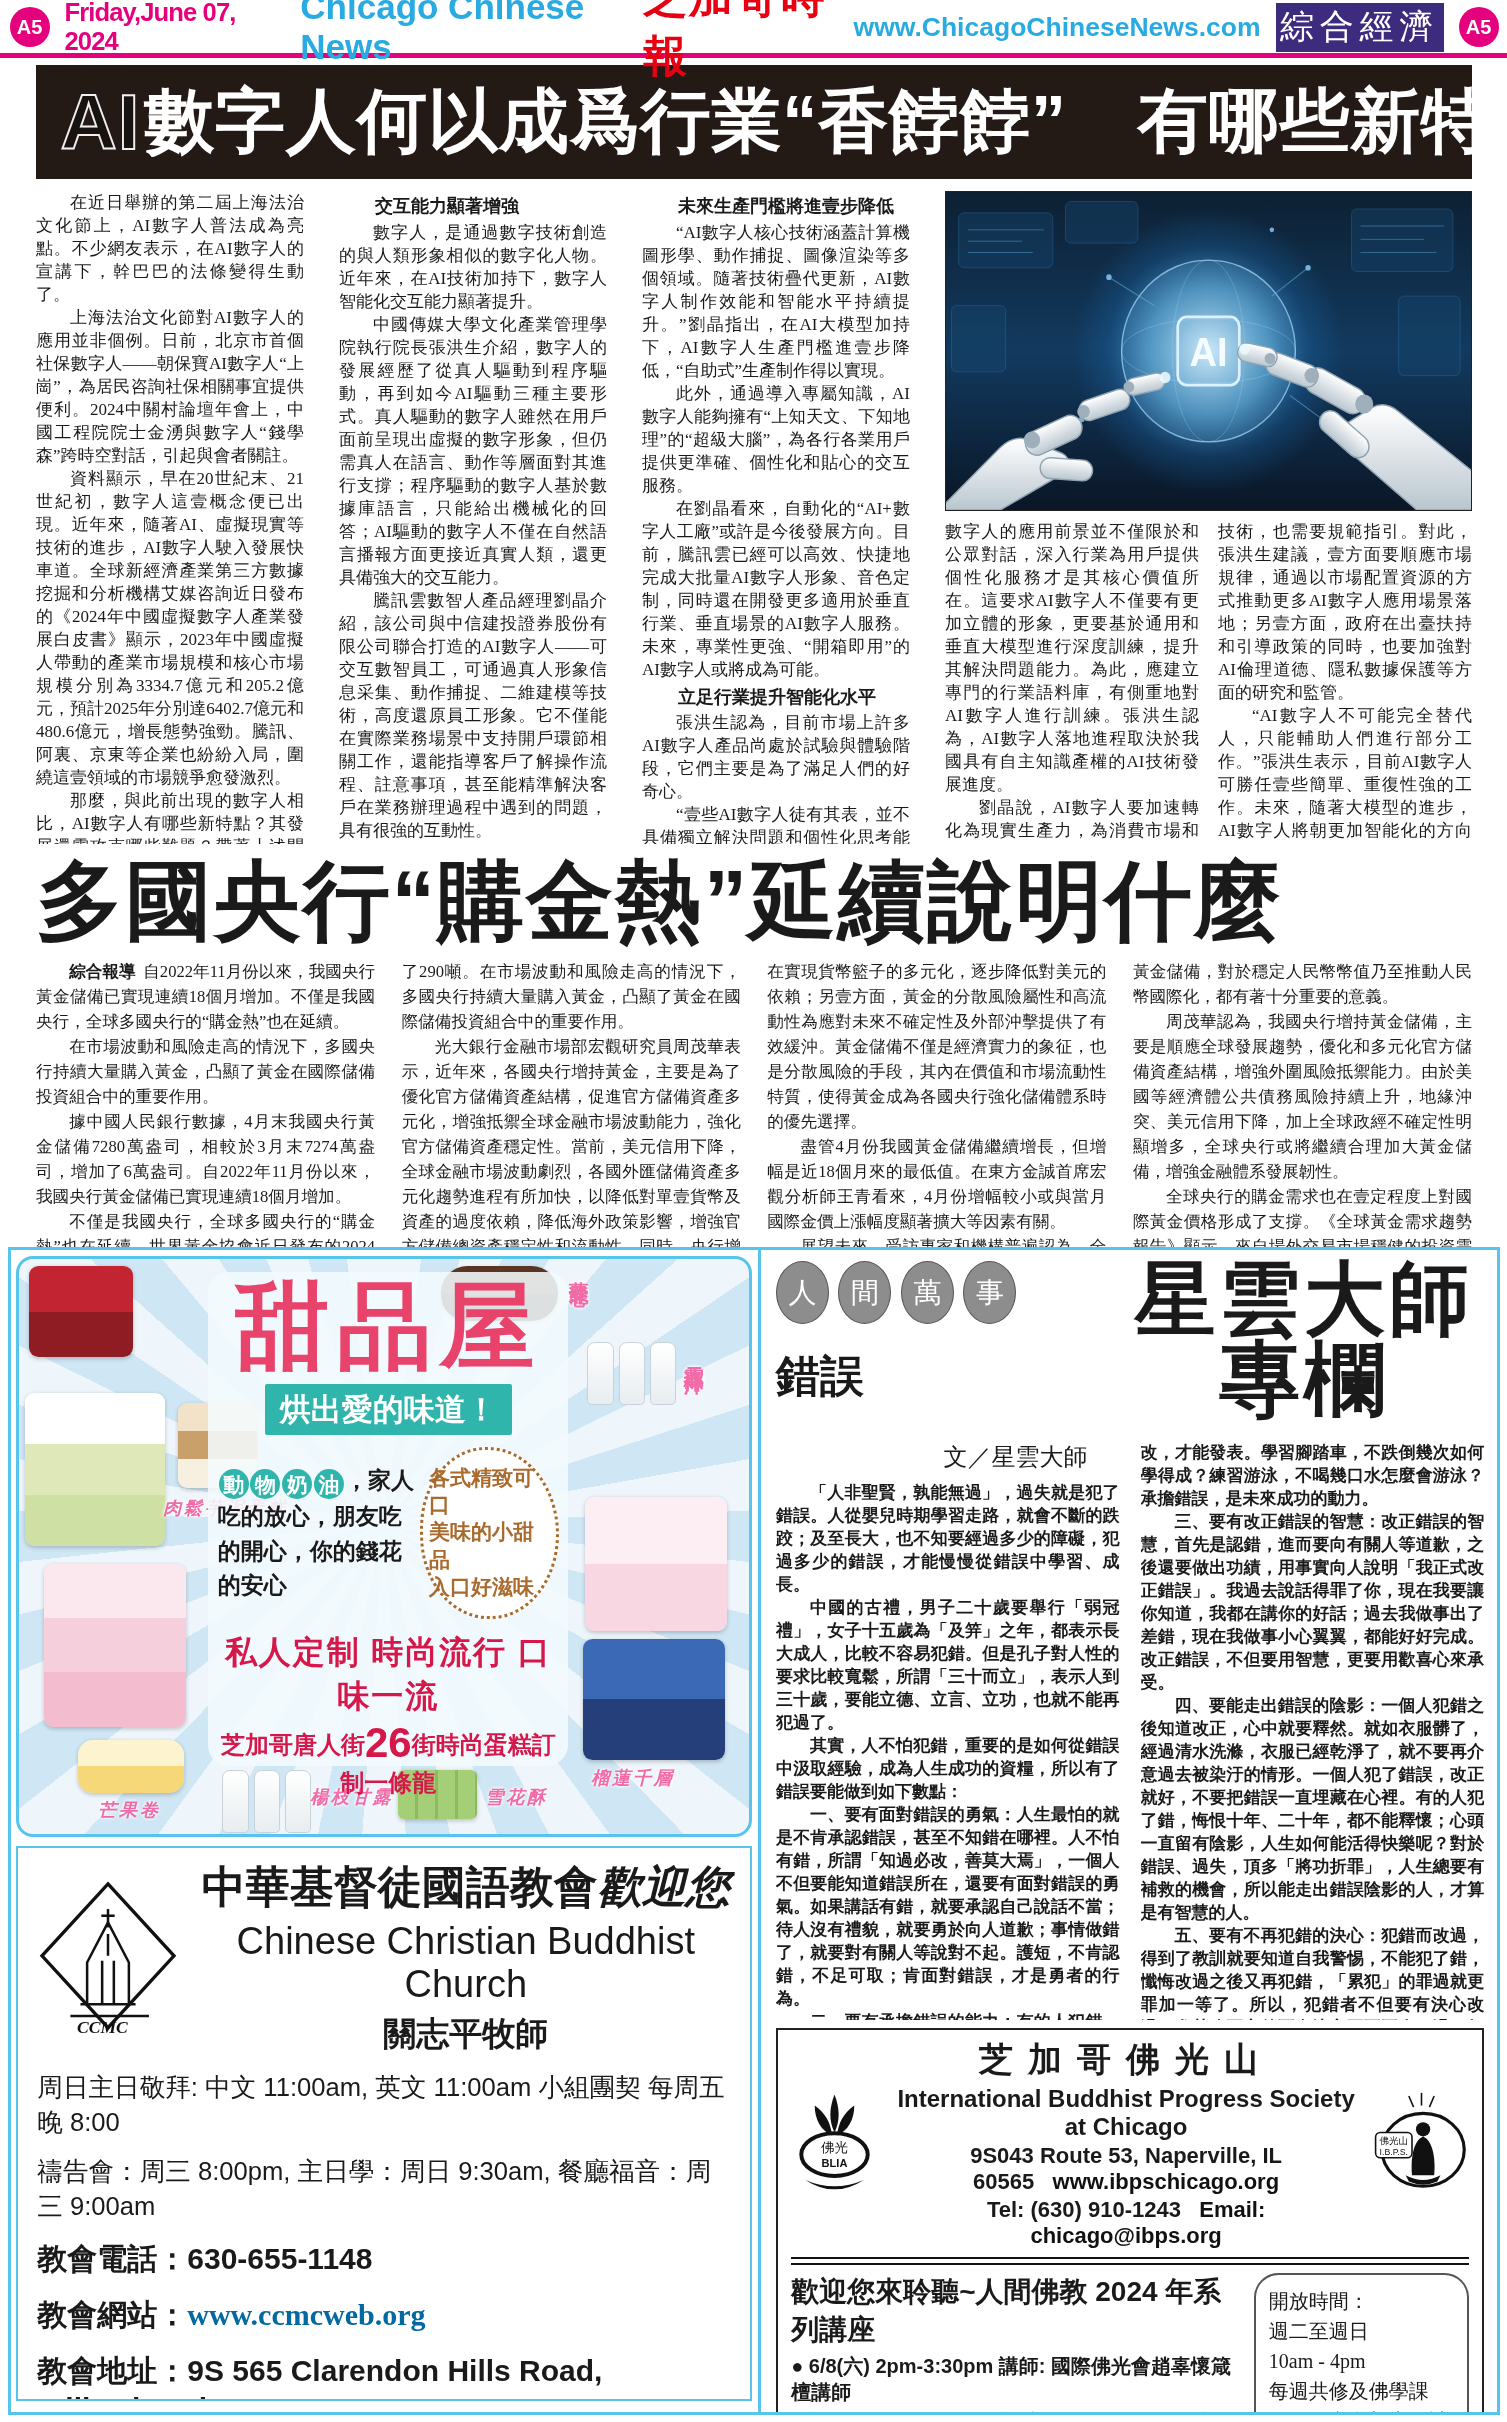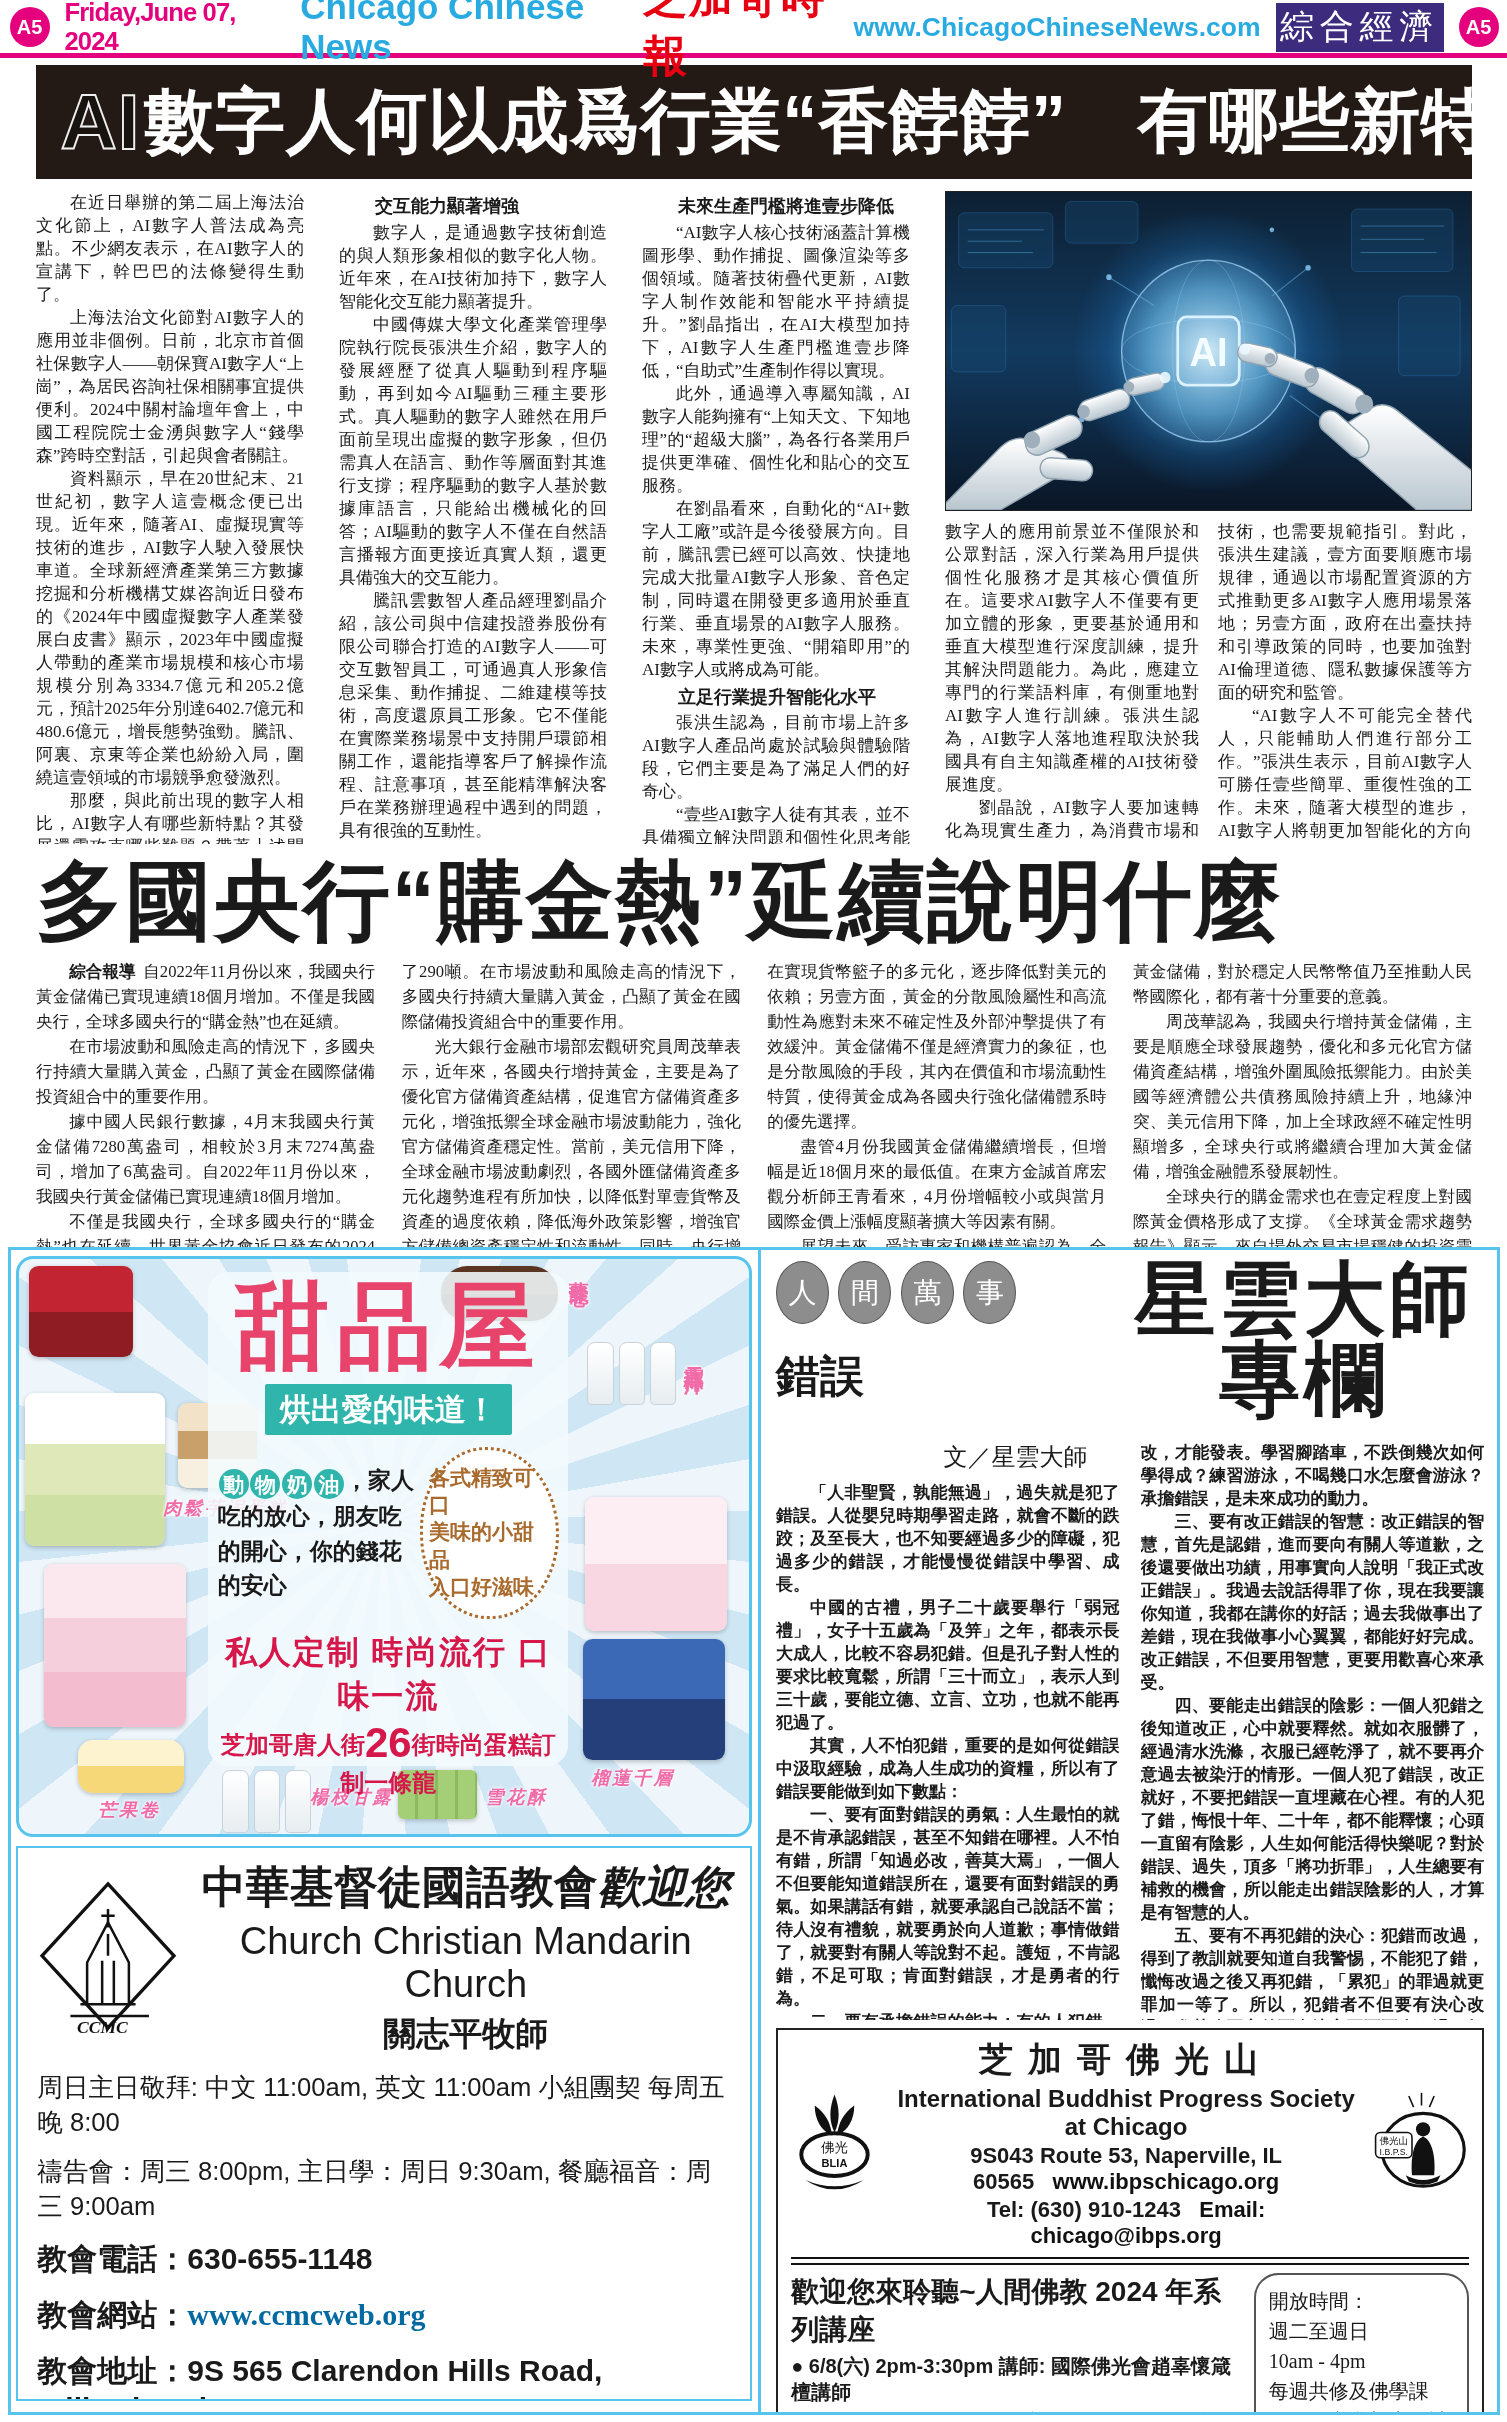--- a/index.html
+++ b/index.html
@@ -368,21 +368,21 @@
                 <path d="M77 44 H93"></path>
               <path d="M85 52 L110 100 L110 150 M85 52 L60 100 L60 150"></path>
               <path d="M52 150 H118"></path>
               <path d="M78 98 V150 M92 98 V150 M85 66 V92"></path>
             </g>
             <path d="M40 164 L134 164" stroke="#111" stroke-width="3"></path>
             <text x="48" y="184" font-size="21" font-style="italic" font-weight="bold" font-family="Liberation Serif, serif" fill="#111">CCMC</text>
           </svg>
           <div class="ch-tblock">
             <div class="ch-zh"><span>中華基督徒國語教會</span><i>歡迎您</i></div>
-            <div class="ch-en">Church Christian Mandarin Church</div>
+            <div class="ch-en">Chinese Christian Buddhist Church</div>
             <div class="ch-pastor">關志平牧師</div>
           </div>
         </div>
         <p class="ch-line">周日主日敬拜: 中文 11:00am, 英文 11:00am  小組團契 每周五晚 8:00</p>
         <p class="ch-line">禱告會：周三 8:00pm,  主日學：周日 9:30am,  餐廳福音：周三 9:00am</p>
         <p class="ch-big"><span>教會電話：</span><span>630-655-1148</span></p>
         <p class="ch-big"><span>教會網站：</span><a href="#">www.ccmcweb.org</a></p>
         <p class="ch-big"><span>教會地址：</span><span>9S 565 Clarendon Hills Road, Willowbrook, IL 60527</span></p>
 
       </div>

